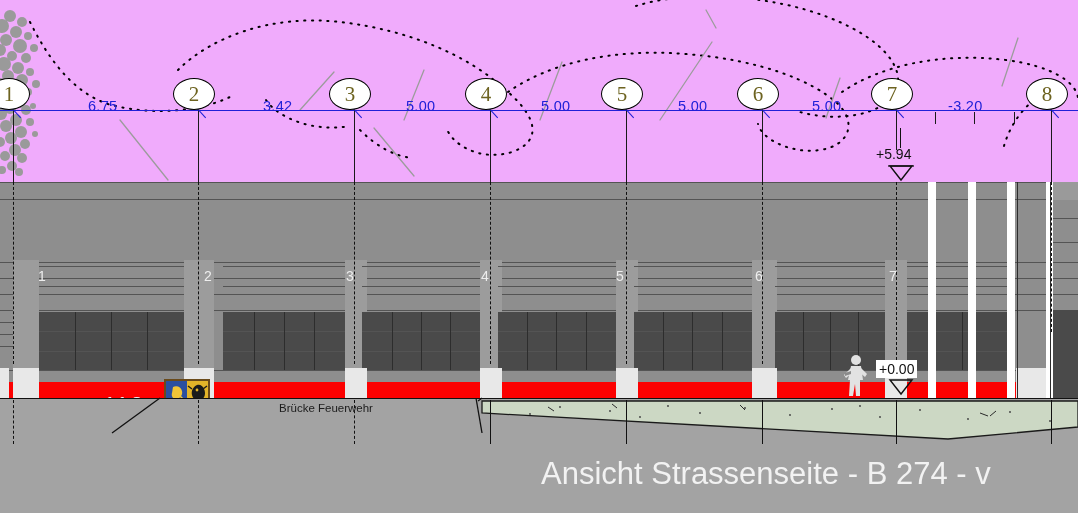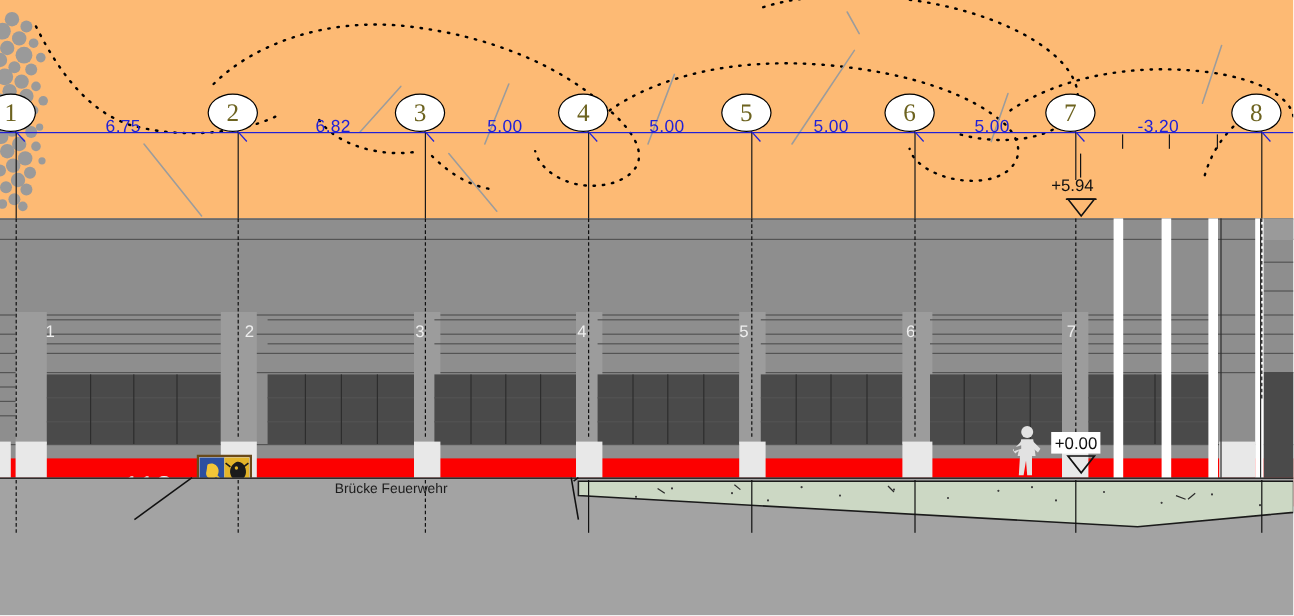--- a/index.html
+++ b/index.html
@@ -6,21 +6,21 @@
   body{font-family:"Liberation Sans",sans-serif;}
 
   #stage{
     position:relative;
     width:1078px;height:513px;
     overflow:hidden;
     background:#ffffff;
   }
 
   
-  #skyArea{position:absolute;left:0;top:0;width:1078px;height:182px;background:#fdba74;}
+  #skyArea{position:absolute;left:0;top:0;width:1078px;height:182px;background:#f0abfc;}
 
   
   .stipple-tree{position:absolute;pointer-events:none;}
 
   
   .canopy{position:absolute;pointer-events:none;}
 
   
   .branch{position:absolute;pointer-events:none;}
 
@@ -225,21 +225,21 @@
         <path d="M660,120 L684,84 L712,42"></path>
         <path d="M716,28 L706,10"></path>
         <path d="M826,118 L840,78"></path>
         <path d="M1002,86 L1018,38"></path>
       </g>
     </svg>
 
     <div id="axisLine"></div>
 
     <div class="dim-label" style="left:88px;top:98px;">6.75</div>
-    <div class="dim-label" style="left:263px;top:98px;">6.82</div>
+    <div class="dim-label" style="left:263px;top:98px;">3.42</div>
     <div class="dim-label" style="left:406px;top:98px;">5.00</div>
     <div class="dim-label" style="left:541px;top:98px;">5.00</div>
     <div class="dim-label" style="left:678px;top:98px;">5.00</div>
     <div class="dim-label" style="left:812px;top:98px;">5.00</div>
     <div class="dim-label" style="left:948px;top:98px;">-3.20</div>
 
     <div class="axis-tickmark" style="left:4px;top:110px;"></div>
     <div class="axis-tickmark" style="left:189px;top:110px;"></div>
     <div class="axis-tickmark" style="left:345px;top:110px;"></div>
     <div class="axis-tickmark" style="left:481px;top:110px;"></div>
@@ -503,14 +503,15 @@
       <circle cx="16" cy="6" r="5"></circle>
       <path d="M11,12 L21,12 L23,26 L20,26 L20,42 L16,42 L15,30 L13,42 L9,42 L10,26 L8,26 Z"></path>
       <path d="M11,14 L4,21 L6,24 L13,18 Z"></path>
       <path d="M21,14 L27,20 L25,23 L19,18 Z"></path>
     </g>
     <g fill="#8a8a8a">
       <path d="M5,19 L11,17 L11,20 L5,22 Z"></path>
     </g>
   </svg>
 
+  <div id="title">Ansicht Strassenseite - B 274 - v</div>
 
 </div>
 
 </body></html>

